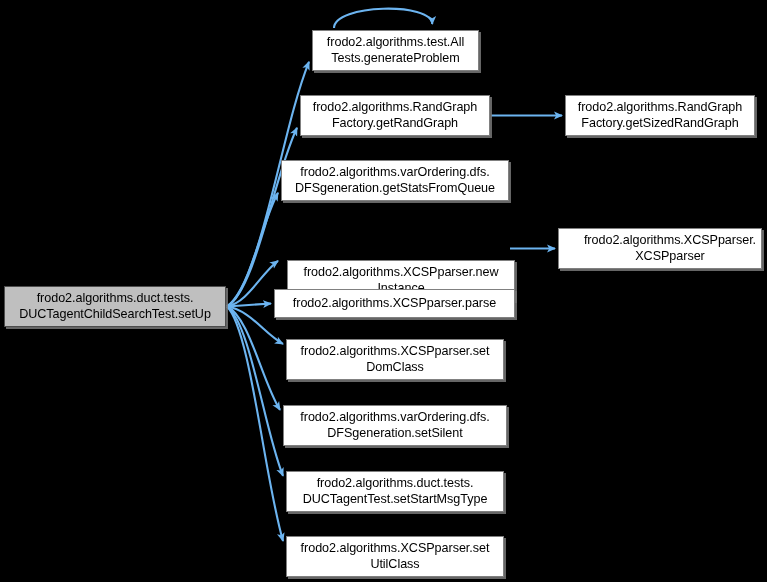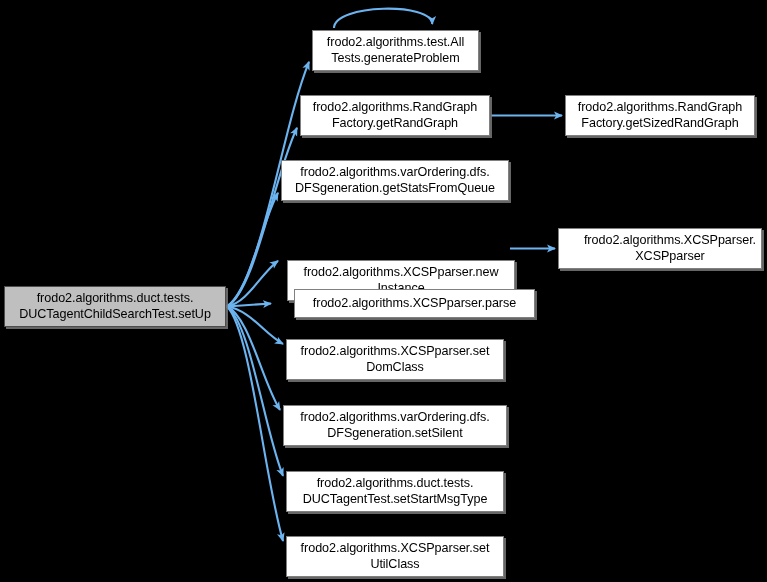--- a/index.html
+++ b/index.html
@@ -82,21 +82,21 @@
       <div class="node" style="left: 300px; top: 95px; width: 190px; height: 41px;"><span>frodo2.algorithms.RandGraph
 Factory.getRandGraph</span></div>
       <div class="node" style="left: 565px; top: 95px; width: 190px; height: 41px;"><span>frodo2.algorithms.RandGraph
 Factory.getSizedRandGraph</span></div>
       <div class="node" style="left: 281px; top: 160px; width: 228px; height: 41px;"><span>frodo2.algorithms.varOrdering.dfs.
 DFSgeneration.getStatsFromQueue</span></div>
       <div class="node" style="left: 287px; top: 228px; width: 228px; height: 41px; margin-top: 32px;"><span>frodo2.algorithms.XCSPparser.new
 Instance</span></div>
       <div class="node" style="left: 558px; top: 228px; width: 204px; height: 41px; padding-left: 24px;"><span>frodo2.algorithms.XCSPparser.
 XCSPparser</span></div>
-      <div class="node" style="left: 274px; top: 289px; width: 241px; height: 29px; margin-left: 20px;"><span>frodo2.algorithms.XCSPparser.parse</span></div>
+      <div class="node" style="left: 274px; top: 289px; width: 241px; height: 29px;"><span>frodo2.algorithms.XCSPparser.parse</span></div>
       <div class="node" style="left: 286px; top: 339px; width: 218px; height: 41px;"><span>frodo2.algorithms.XCSPparser.set
 DomClass</span></div>
       <div class="node" style="left: 283px; top: 405px; width: 224px; height: 41px;"><span>frodo2.algorithms.varOrdering.dfs.
 DFSgeneration.setSilent</span></div>
       <div class="node" style="left: 286px; top: 471px; width: 218px; height: 41px;"><span>frodo2.algorithms.duct.tests.
 DUCTagentTest.setStartMsgType</span></div>
       <div class="node" style="left: 286px; top: 536px; width: 218px; height: 41px;"><span>frodo2.algorithms.XCSPparser.set
 UtilClass</span></div>
     </div>
 </div>

